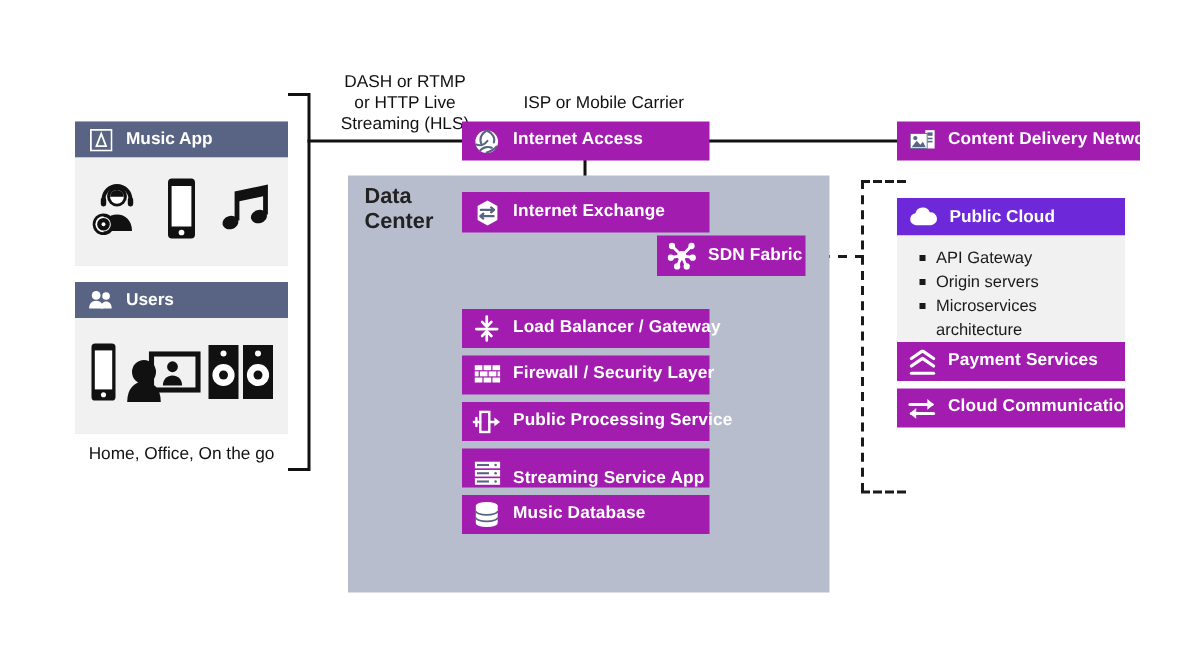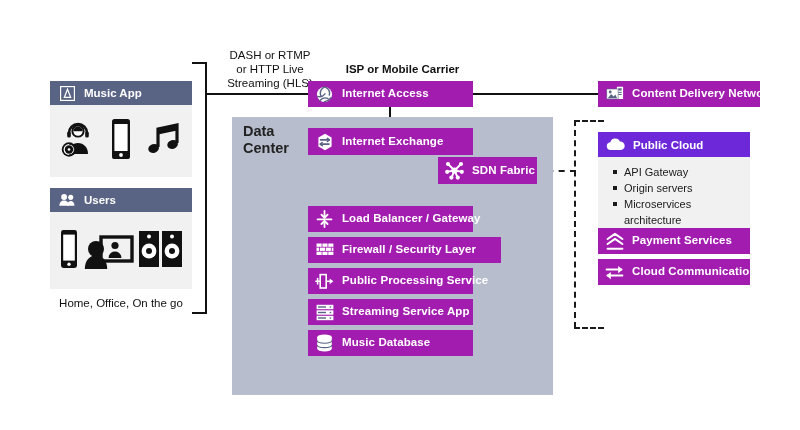--- a/index.html
+++ b/index.html
@@ -211,21 +211,21 @@
           <circle cx="34" cy="21" r="7.4" fill="#fff"></circle>
           <circle cx="34" cy="21" r="3" fill="#111"></circle>
         </svg>
       </span>
     </div>
   </div>
 
   <div class="abs lbl" style="left:210px;top:48px;width:120px;">DASH or RTMP
 or HTTP Live
 Streaming (HLS)</div>
-  <div class="abs lbl" style="left:320px;top:62px;width:165px;font-weight:bold;">ISP or Mobile Carrier</div>
+  <div class="abs lbl" style="left:320px;top:62px;width:165px;">ISP or Mobile Carrier</div>
 
   <div class="abs bar" style="left:308px;top:81px;width:165px;height:26px;">
     <span class="ico">
       <svg width="17" height="17" viewBox="0 0 18 18">
         <circle cx="9" cy="9" r="8" fill="#fff"></circle>
         <path d="M9 1 C5 3.5 4 7 5 10 M9 1 C13.5 3 15 6.5 14 9.5 M1.6 11 C4.5 12 7.5 11 9.5 8.4 M4 15.6 C6 13 9.5 12 12.5 13.2 M16 12.4 C14 14.6 11.6 16 9 16.6" fill="none" stroke="#596383" stroke-width="1.5" stroke-linecap="round"></path>
       </svg>
     </span>
     <span class="txt">Internet Access</span>
   </div>
@@ -276,21 +276,21 @@
     <span class="ico">
       <svg width="17" height="18" viewBox="0 0 17 18">
         <path d="M8.5 1 V7.2 M5.4 4.6 L8.5 7.8 L11.6 4.6" fill="none" stroke="#fff" stroke-width="1.8" stroke-linecap="round" stroke-linejoin="round"></path>
         <path d="M1.6 9.4 H15.4" stroke="#fff" stroke-width="1.9" stroke-linecap="round"></path>
         <path d="M8.5 17 V11.2 M5.4 14 L8.5 10.8 L11.6 14" fill="none" stroke="#fff" stroke-width="1.8" stroke-linecap="round" stroke-linejoin="round"></path>
       </svg>
     </span>
     <span class="txt">Load Balancer / Gateway</span>
   </div>
 
-  <div class="abs bar" style="left:308px;top:237px;width:193px;height:26px;">
+  <div class="abs bar" style="left:308px;top:237px;width:165px;height:26px;">
     <span class="ico">
       <svg width="18" height="15" viewBox="0 0 18 15">
         <rect x="0.5" y="0.5" width="5.1" height="3.3" fill="#fff"></rect>
         <rect x="6.4" y="0.5" width="5.1" height="3.3" fill="#fff"></rect>
         <rect x="12.3" y="0.5" width="5.1" height="3.3" fill="#fff"></rect>
         <rect x="0.5" y="4.6" width="2.6" height="3.3" fill="#fff"></rect>
         <rect x="3.9" y="4.6" width="5.1" height="3.3" fill="#fff"></rect>
         <rect x="9.8" y="4.6" width="5.1" height="3.3" fill="#fff"></rect>
         <rect x="15.7" y="4.6" width="1.7" height="3.3" fill="#fff"></rect>
         <rect x="0.5" y="8.7" width="5.1" height="3.3" fill="#fff"></rect>
@@ -306,21 +306,21 @@
       <svg width="19" height="17" viewBox="0 0 19 17">
         <rect x="5.2" y="1.6" width="6" height="13.4" fill="none" stroke="#fff" stroke-width="1.6"></rect>
         <path d="M0.8 8.3 H5.2 M2.6 5.6 V11" stroke="#fff" stroke-width="1.6" stroke-linecap="round"></path>
         <path d="M11.6 8.3 H15.4" stroke="#fff" stroke-width="1.6" stroke-linecap="round"></path>
         <path d="M14.6 5.4 L18.4 8.3 L14.6 11.2 Z" fill="#fff"></path>
       </svg>
     </span>
     <span class="txt">Public Processing Service</span>
   </div>
 
-  <div class="abs bar" style="left:308px;top:299px;width:165px;height:26px;">
+  <div class="abs bar" style="left:308px;top:299px;width:165px;height:26px;align-items:flex-end;">
     <span class="ico">
       <svg width="18" height="17" viewBox="0 0 18 17">
         <rect x="0.6" y="0.8" width="16.8" height="4.4" fill="#fff"></rect>
         <rect x="0.6" y="6.3" width="16.8" height="4.4" fill="#fff"></rect>
         <rect x="0.6" y="11.8" width="16.8" height="4.4" fill="#fff"></rect>
         <circle cx="14.4" cy="3" r="0.85" fill="#596383"></circle>
         <circle cx="14.4" cy="8.5" r="0.85" fill="#596383"></circle>
         <circle cx="14.4" cy="14" r="0.85" fill="#596383"></circle>
         <rect x="2" y="2.3" width="8" height="1.4" fill="#596383"></rect>
         <rect x="2" y="7.8" width="8" height="1.4" fill="#596383"></rect>

